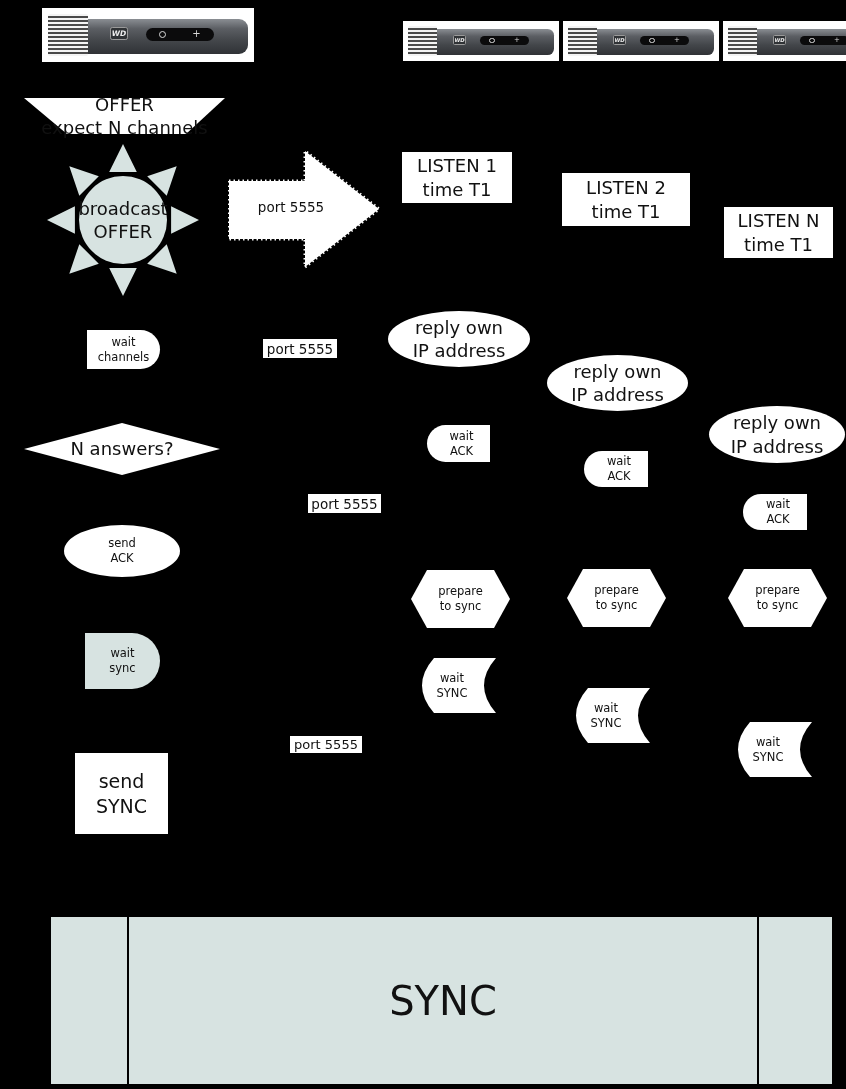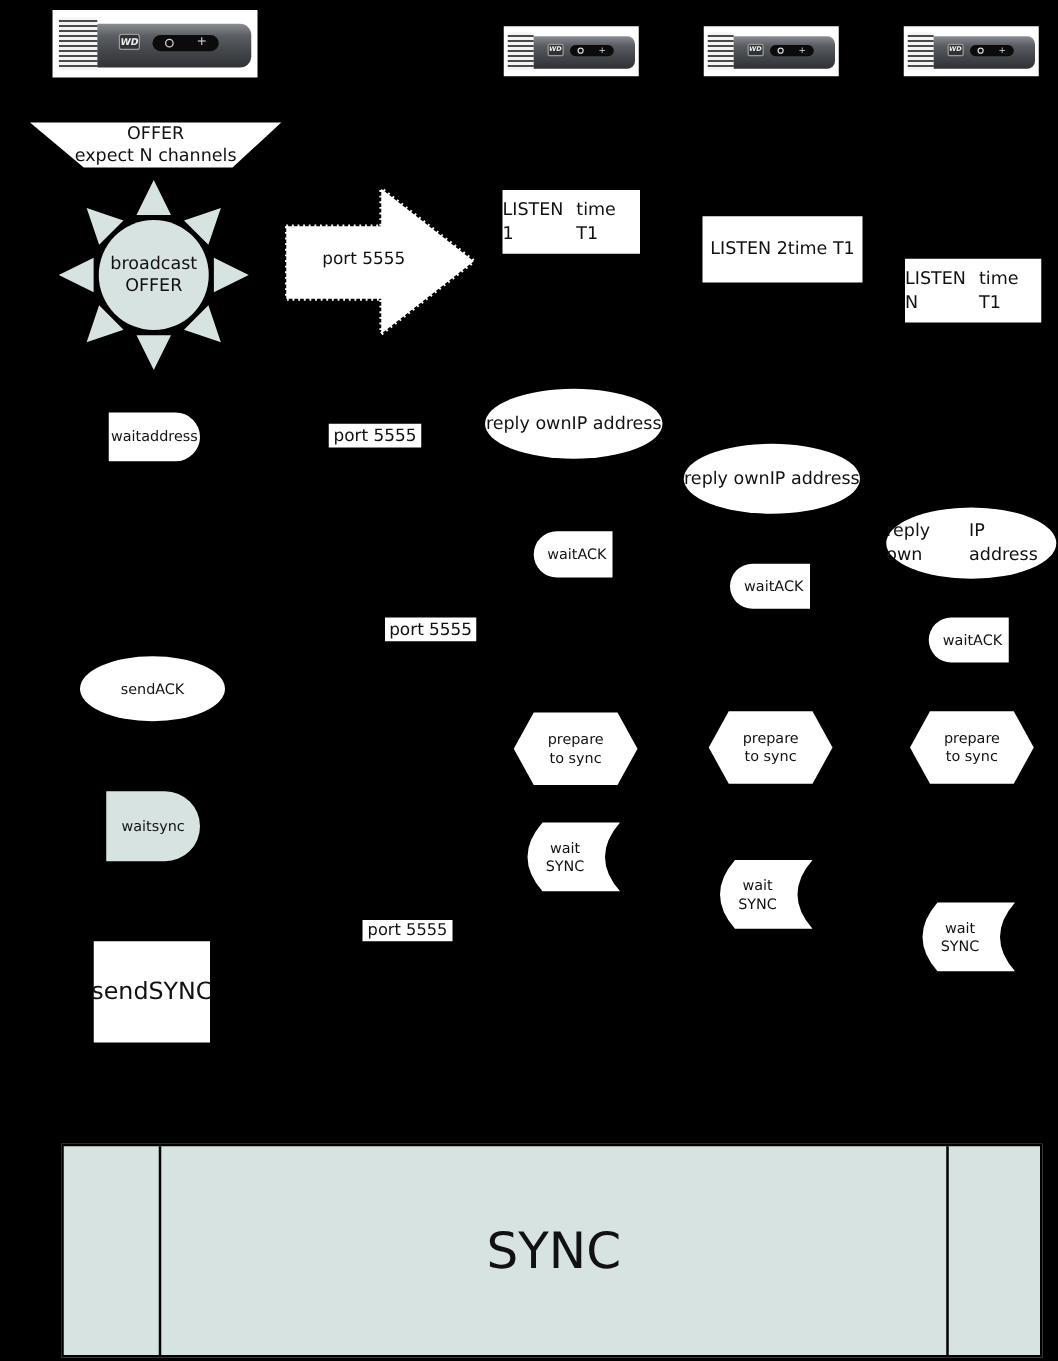--- a/index.html
+++ b/index.html
@@ -1,32 +1,32 @@
 <!DOCTYPE html>
 <html><head>
 <meta charset="utf-8">
 <style>
   html,body{margin:0;padding:0;background:#000;}
   .canvas{position:relative;width:846px;height:1089px;background:#000;overflow:hidden;
           font-family:"DejaVu Sans","Liberation Sans",sans-serif;color:#111;}
   .abs{position:absolute;}
   .lbl{position:absolute;display:flex;flex-direction:column;align-items:center;justify-content:center;
        text-align:center;color:#111;line-height:1.3;pointer-events:none;}
-  .shape-flex{display:flex;flex-direction:row;align-items:center;justify-content:center;
+  .shape-flex{display:flex;flex-direction:column;align-items:center;justify-content:center;
        text-align:left;line-height:1.3;}
   .white{background:#fff;}
   .accent{background:#d7e3e1;}
-  .fs11{font-size:11.5px;} .fs12{font-size:14px;} .fs13{font-size:13.5px;}
+  .fs11{font-size:11.5px;} .fs12{font-size:18px;} .fs13{font-size:13.5px;}
   .ellipse{border-radius:50%;}
   .delay-r{border-radius:0 20px 20px 0;}   
   .delay-l{border-radius:20px 0 0 20px;}   
   .portlbl{background:#fff;color:#111;font-size:13.5px;display:flex;align-items:center;justify-content:center;}
   svg{display:block;}
   
-  .device{background:#fff;}
+  .device{background:#fff;padding-left:48px;}
   .photo{position:absolute;left:3%;right:3%;top:8%;bottom:10%;}
   .d-body{position:absolute;left:15%;right:0;top:14%;bottom:6%;border-radius:0.9em;
           background:linear-gradient(180deg,#8a8e93 0%,#5b5e63 28%,#43464a 62%,#303236 100%);}
   .d-vent{position:absolute;left:0;top:4%;bottom:2%;width:20%;background:#e6e6e6;border-radius:2px;
           background-image:repeating-linear-gradient(180deg,#f4f4f4 0 2px,#4a4a4a 2px 4px);}
   .d-wd{position:absolute;left:31%;top:33%;width:2.1em;height:1.5em;background:#303336;border:1px solid #9a9a9a;
         border-radius:0.3em;color:#eee;font-weight:bold;font-style:italic;display:flex;align-items:center;
         justify-content:center;font-size:0.75em;}
   .d-pill{position:absolute;left:49%;top:36%;width:34%;height:28%;background:#0b0b0c;border-radius:1em;
           display:flex;align-items:center;justify-content:space-around;}
@@ -112,33 +112,41 @@
     <svg width="154" height="122" viewBox="0 0 154 122">
       <polygon points="1,33 77,33 77,3 151,61 77,119 77,91 1,91" fill="#ffffff" stroke="#ffffff" stroke-width="3" stroke-dasharray="1.5 3" stroke-linejoin="round"></polygon>
     </svg>
     <div class="lbl fs13" style="left:8px;top:38px;width:110px;height:44px;">
       <span>port 5555</span>
     </div>
   </div>
 
   <div class="abs white delay-r shape-flex fs11" style="left:87px;top:330px;width:73px;height:39px;">
     <span>wait</span>
-    <span>address</span>
+    <span>channels</span>
   </div>
 
   <div class="abs portlbl" style="left:263px;top:339px;width:74px;height:19px;">
     <span>port 5555</span>
   </div>
   <div class="abs portlbl" style="left:308px;top:494px;width:73px;height:19px;">
     <span>port 5555</span>
   </div>
   <div class="abs portlbl" style="left:290px;top:736px;width:72px;height:17px;font-size:13px;">
     <span>port 5555</span>
   </div>
 
+  <div class="abs" style="left:23px;top:422px;width:198px;height:54px;">
+    <svg width="198" height="54" viewBox="0 0 198 54">
+      <polygon points="1,27 99,1 197,27 99,53" fill="#ffffff"></polygon>
+    </svg>
+    <div class="lbl fs12" style="left:0;top:0;width:198px;height:54px;">
+      <span>N answers?</span>
+    </div>
+  </div>
 
   <div class="abs white ellipse shape-flex fs11" style="left:64px;top:525px;width:116px;height:52px;">
     <span>send</span>
     <span>ACK</span>
   </div>
 
   <div class="abs accent shape-flex fs11" style="left:85px;top:633px;width:75px;height:56px;border-radius:0 28px 28px 0;">
     <span>wait</span>
     <span>sync</span>
   </div>

